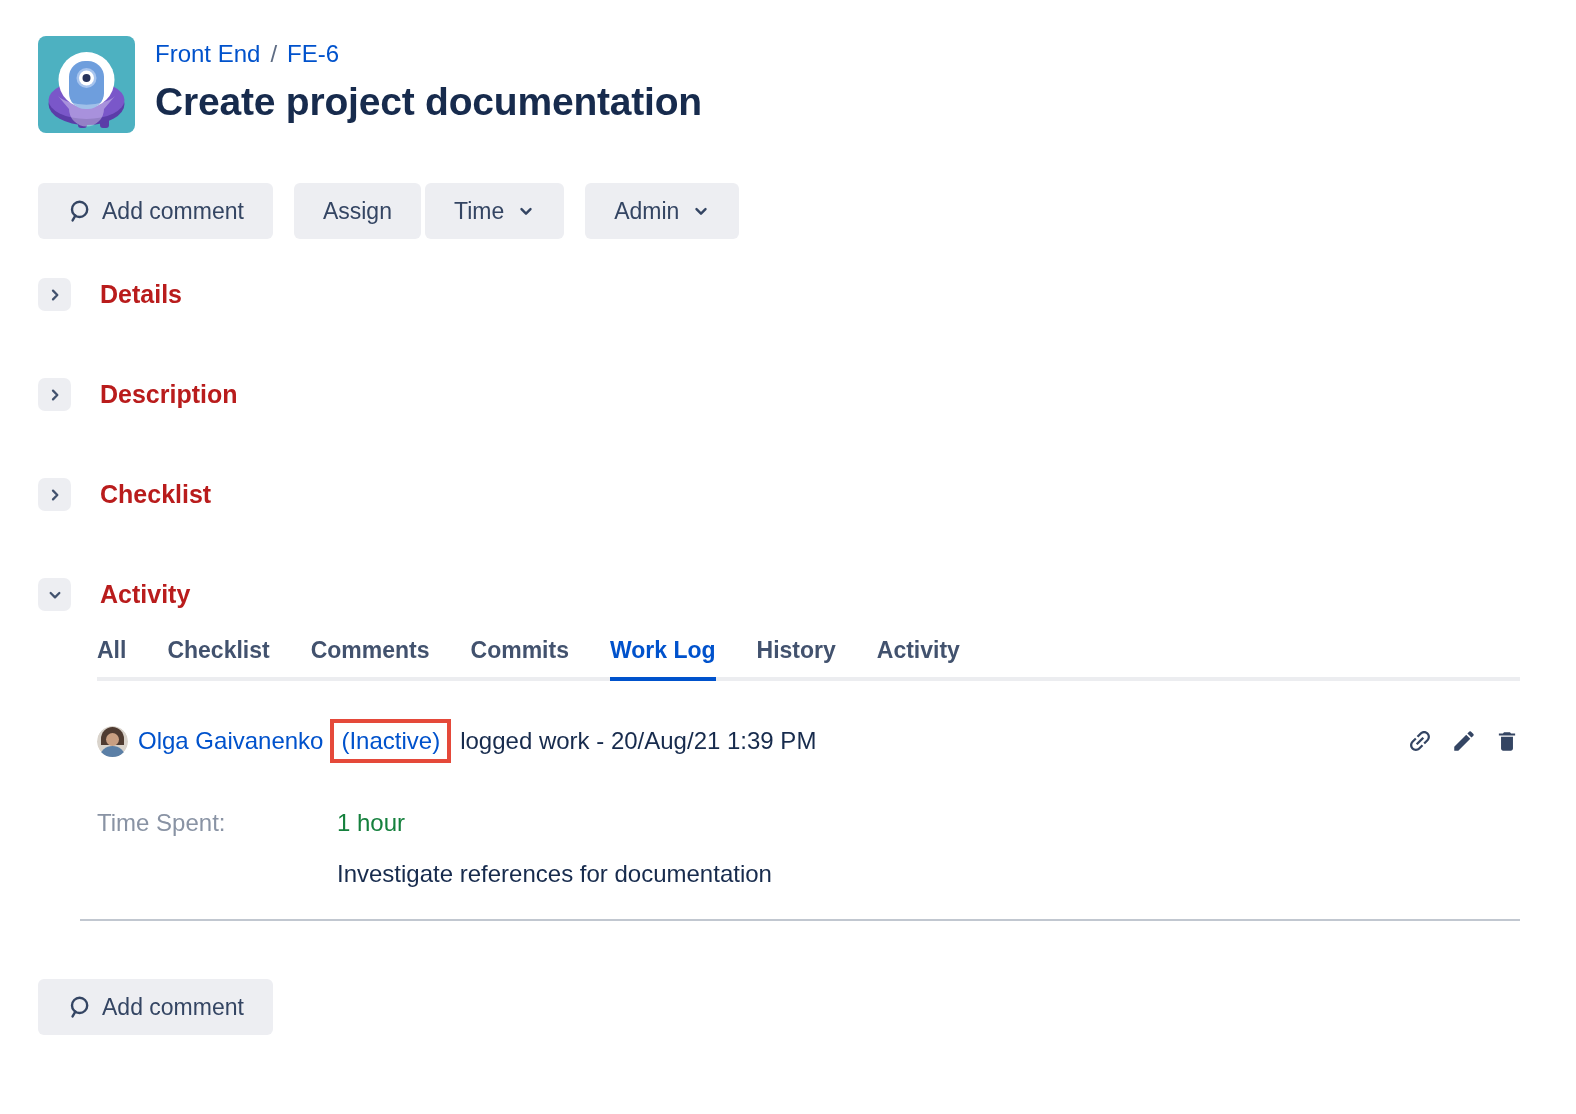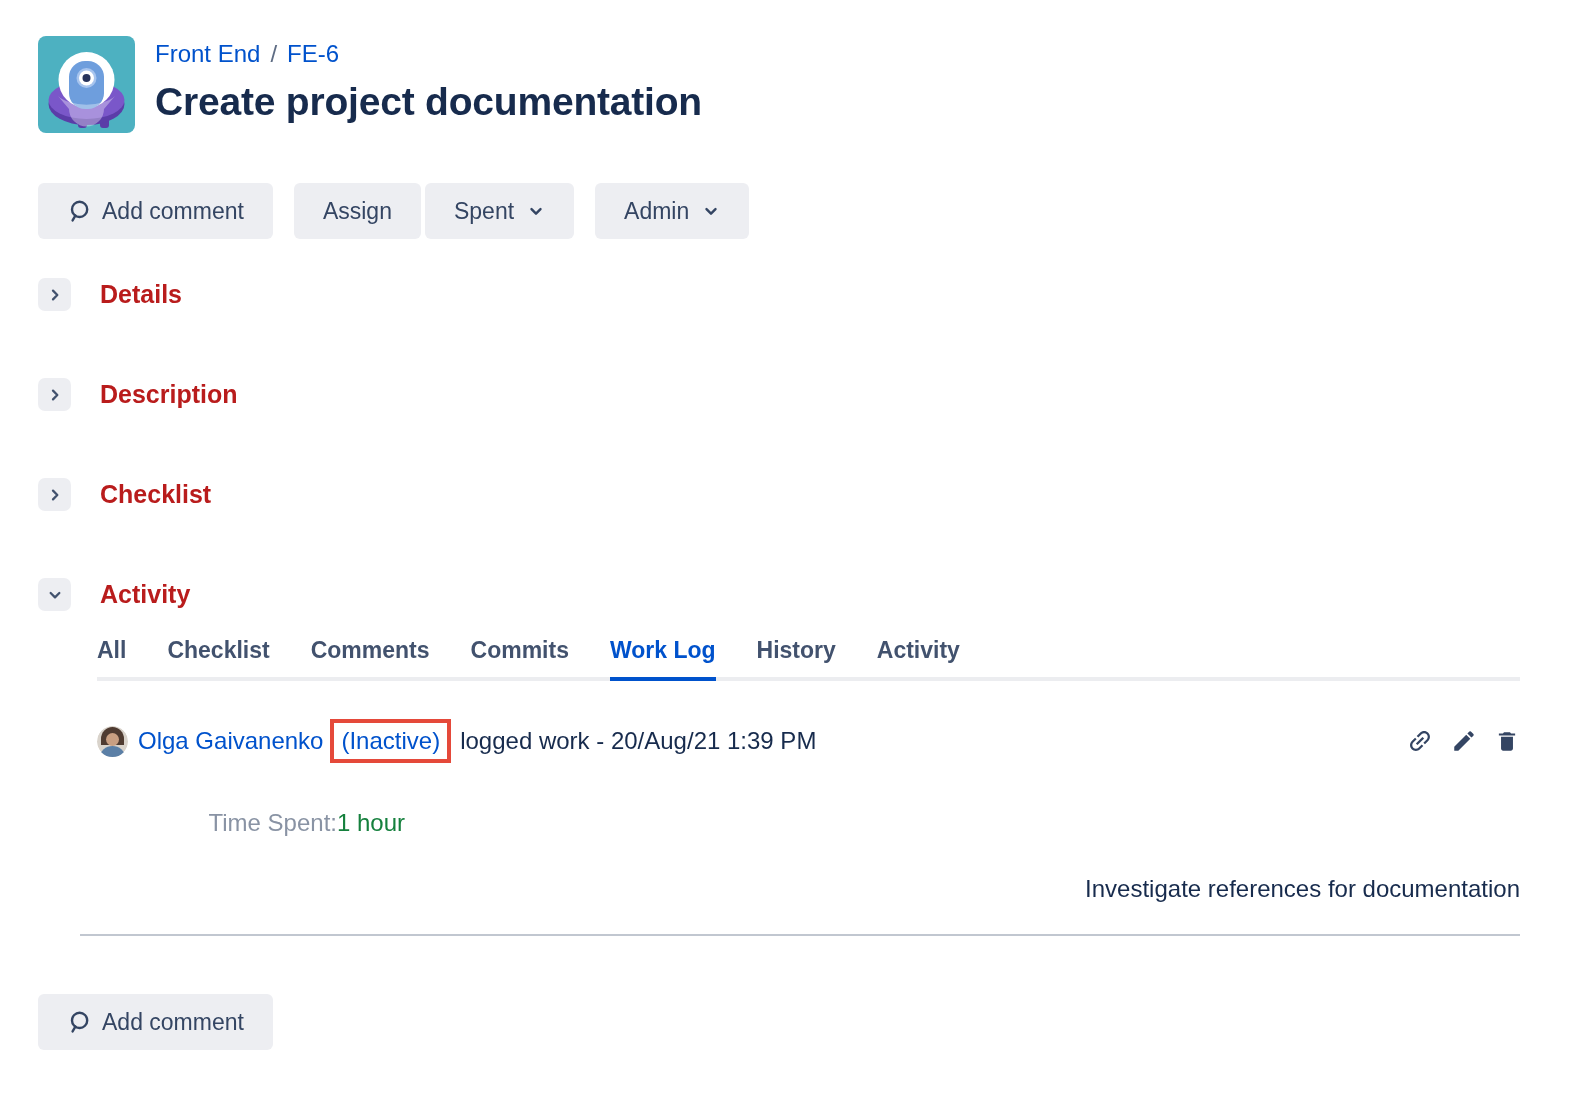--- a/index.html
+++ b/index.html
@@ -44,21 +44,21 @@
   .section-row { display: flex; align-items: center; margin-bottom: 67px; }
   .twisty {
     width: 33px; height: 33px; border-radius: 7px; background: #EDEEF2;
     border: none; display: inline-flex; align-items: center; justify-content: center;
     cursor: pointer; flex: 0 0 auto;
   }
   .twisty svg { display: block; }
   .section-label { margin-left: 29px; font-size: 25px; font-weight: 700; color: #b91c1c; }
 
   
-  .activity-body { margin-left: 59px; text-align: right; }
+  .activity-body { margin-left: 59px; }
   .tabs {
     margin-top: 26px; display: flex; gap: 41px;
     border-bottom: 4px solid #ECEDF0;
   }
   .tab {
     font-size: 23px; font-weight: 600; color: #42526E;
     padding-bottom: 13px; margin-bottom: -4px;
     border-bottom: 4px solid transparent; cursor: pointer; white-space: nowrap;
   }
   .tab.active { color: #0052CC; border-bottom-color: #0052CC; }
@@ -76,21 +76,21 @@
     font-size: 24px; color: #0052CC;
   }
   .worklog-action { margin-left: 9px; font-size: 24px; color: #172B4D; }
   .worklog-actions { margin-left: auto; display: flex; align-items: center; gap: 17px; }
   .icon-btn { background: none; border: none; padding: 0; color: #344563; cursor: pointer; }
   .icon-btn svg { display: block; }
 
   .worklog-details { margin-top: 46px; display: flex; }
   .field-label { width: 240px; flex: 0 0 auto; font-size: 24px; color: #8993A4; }
   .field-value { font-size: 24px; color: #15803d; }
-  .worklog-comment { margin-top: 38px; margin-left: 240px; font-size: 24px; color: #172B4D; }
+  .worklog-comment { margin-top: 23px; margin-left: 240px; font-size: 24px; color: #172B4D; }
 
   .divider { margin-top: 31px; margin-left: -17px; border: none; border-top: 2px solid #C1C7D0; }
 
   .footer-bar { margin-top: 58px; }
 </style>
 </head>
 <body>
 
 <div class="page">
 
@@ -130,21 +130,21 @@
           </svg>
       </span>
       <span>Add comment</span>
     </button>
 
     <div class="btn-group">
       <button class="btn">
         <span>Assign</span>
       </button>
       <button class="btn">
-        <span>Spent</span>
+        <span>Time</span>
         <span class="chev">
           <svg width="18" height="18" viewBox="0 0 24 24" fill="none" stroke="#344563" stroke-width="3.2" stroke-linecap="round" stroke-linejoin="round">
               <polyline points="6 9.5 12 15.5 18 9.5"></polyline>
             </svg>
         </span>
       </button>
     </div>
 
 
     <button class="btn">

